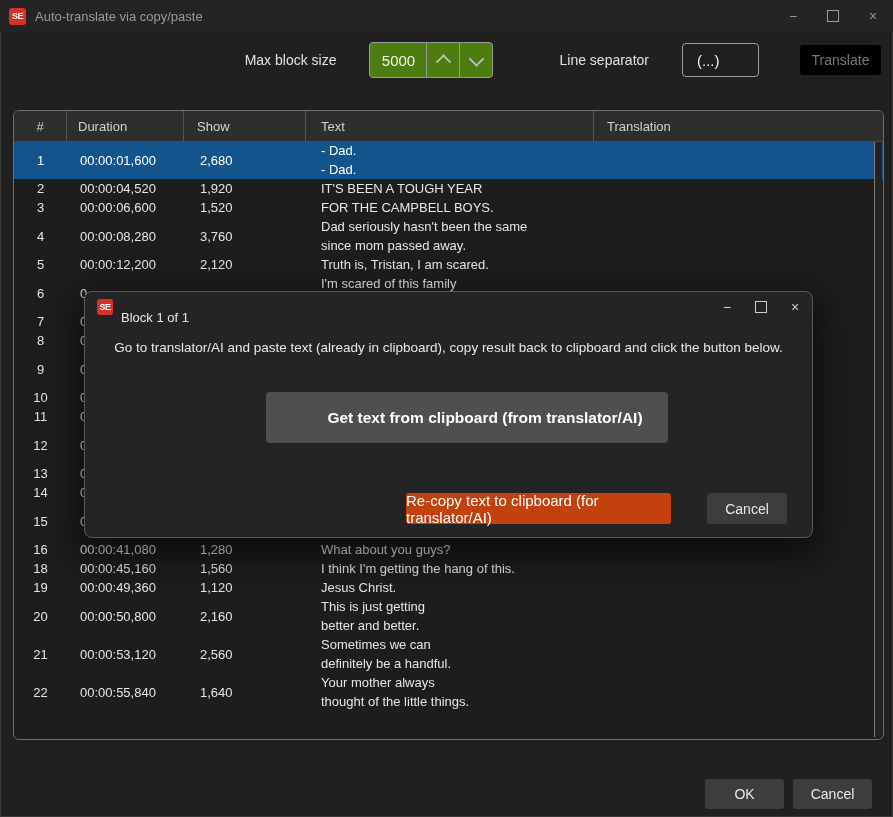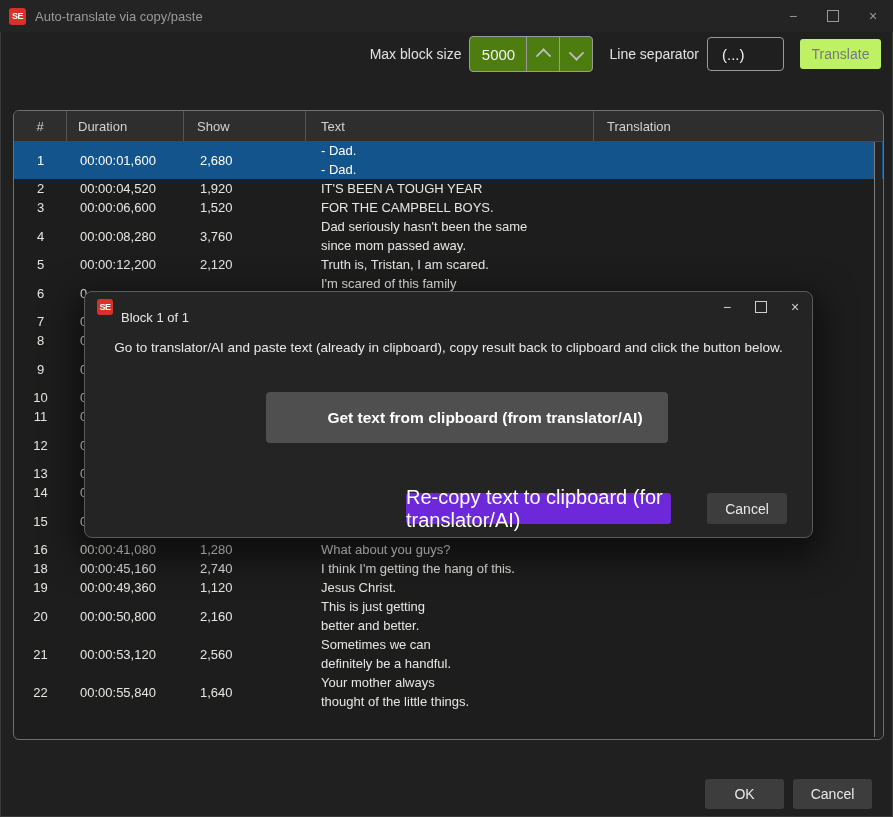--- a/index.html
+++ b/index.html
@@ -9,32 +9,32 @@
   
   .titlebar{position:absolute;left:0;top:0;right:0;height:32px;background:#242424;display:flex;align-items:center;}
   .se-icon{width:17px;height:17px;background:#d63228;border-radius:3px;color:#fff;font-weight:bold;
     font-size:9px;display:flex;align-items:center;justify-content:center;margin-left:9px;letter-spacing:-.5px;}
   .title-text{color:#9a9a9a;font-size:13px;margin-left:9px;}
   .win-controls{margin-left:auto;display:flex;align-items:center;height:100%;}
   .wc{width:40px;height:100%;display:flex;align-items:center;justify-content:center;color:#9a9a9a;font-size:14px;}
   .wc .sq{width:10px;height:10px;border:1px solid #9a9a9a;display:block;}
 
   
-  .toolbar{position:absolute;top:36px;right:12px;height:36px;display:flex;align-items:center;}
+  .toolbar{position:absolute;top:42px;right:12px;height:36px;display:flex;align-items:center;gap:25px;}
   .tb-label{color:#e2e2e2;font-size:14px;}
   .spin-group{display:flex;align-items:stretch;height:34px;border:1px solid #9a9a9a;border-radius:4px;
     margin-left:8px;overflow:hidden;background:#4d7c0f;}
   .spin-val{width:56px;display:flex;align-items:center;justify-content:center;color:#f2f2f2;font-size:15px;}
   .spin-btn{width:32px;display:flex;align-items:center;justify-content:center;border-left:1px solid #9a9a9a;}
   .chev{width:9px;height:9px;border-left:2px solid #bdbdbd;border-top:2px solid #bdbdbd;display:block;}
   .chev.up{transform:rotate(45deg) translate(1px,1px);}
   .chev.down{transform:rotate(225deg) translate(1px,1px);}
   .sep-input{width:77px;height:34px;border:1px solid #9a9a9a;border-radius:4px;background:#1f1f1f;
     color:#f2f2f2;font-size:15px;display:flex;align-items:center;padding-left:14px;box-sizing:border-box;margin-left:8px;}
-  .translate-btn{margin-left:16px;width:81px;height:30px;background:#bef264;border-radius:3px;color:#787878;
+  .translate-btn{margin-left:16px;width:81px;height:30px;background:#000000;border-radius:3px;color:#787878;
     font-size:14px;display:flex;align-items:center;justify-content:center;}
   .gap16{width:16px;}
 
   
   .table{position:absolute;left:13px;top:110px;width:871px;height:630px;background:#1d1d1d;
     border:1px solid #6f6f6f;border-radius:6px;box-sizing:border-box;overflow:hidden;}
   .thead{display:flex;height:30px;background:#2e2e2e;color:#d2d2d2;font-size:13px;}
   .th{display:flex;align-items:center;box-sizing:border-box;border-right:1px solid #555;}
   .th:last-child{border-right:none;}
   .tr{display:flex;color:#e6e6e2;font-size:13px;}
@@ -55,22 +55,22 @@
     border:1px solid #5a5a5a;border-radius:8px;box-sizing:border-box;
     box-shadow:0 12px 34px 8px rgba(0,0,0,.55);z-index:5;}
   .modal .titlebar2{position:absolute;left:0;top:0;right:0;height:30px;display:flex;align-items:center;}
   .modal .se-icon{margin-left:12px;width:16px;height:16px;}
   .modal .title-text{color:#e8e8e8;font-size:13px;margin-left:8px;margin-top:20px;}
   .modal .wc{color:#cfcfcf;width:34px;}
   .modal .wc .sq{border-color:#cfcfcf;}
   .modal-instruction{position:absolute;left:12px;right:12px;top:48px;color:#e8e8e8;font-size:13.5px;text-align:center;}
   .big-btn{position:absolute;left:181px;top:100px;width:366px;height:51px;background:#4f4f4f;border-radius:4px;
     color:#ffffff;font-weight:bold;font-size:15.5px;display:flex;align-items:center;justify-content:center;padding-left:36px;}
-  .blue-btn{position:absolute;left:321px;top:201px;width:265px;height:31px;background:#6d28d9;border-radius:3px;
-    color:#ffffff;font-size:20px;display:flex;align-items:center;justify-content:center;}
+  .blue-btn{position:absolute;left:321px;top:201px;width:265px;height:31px;background:#c2410c;border-radius:3px;
+    color:#ffffff;font-size:15px;display:flex;align-items:center;justify-content:center;}
   .modal-cancel{position:absolute;left:622px;top:201px;width:80px;height:31px;background:#464646;border-radius:3px;
     color:#e9e9e9;font-size:14px;display:flex;align-items:center;justify-content:center;}
 
   
   .btn-ok{position:absolute;left:705px;top:779px;width:79px;height:30px;}
   .btn-cancel{position:absolute;left:793px;top:779px;width:79px;height:30px;}
   .gray-btn{background:#3d3d3d;border-radius:3px;color:#e8e8e8;font-size:14px;
     display:flex;align-items:center;justify-content:center;}
 </style>
 </head>
@@ -262,21 +262,21 @@
         <div class="td c1">00:00:41,080</div>
         <div class="td c2">1,280</div>
         <div class="td c3">
           <div class="line">What about you guys?</div>
         </div>
         <div class="td c4">&nbsp;</div>
       </div>
       <div class="tr">
         <div class="td c0">18</div>
         <div class="td c1">00:00:45,160</div>
-        <div class="td c2">2,740</div>
+        <div class="td c2">1,560</div>
         <div class="td c3">
           <div class="line">I think I'm getting the hang of this.</div>
         </div>
         <div class="td c4">&nbsp;</div>
       </div>
       <div class="tr">
         <div class="td c0">19</div>
         <div class="td c1">00:00:49,360</div>
         <div class="td c2">1,120</div>
         <div class="td c3">

